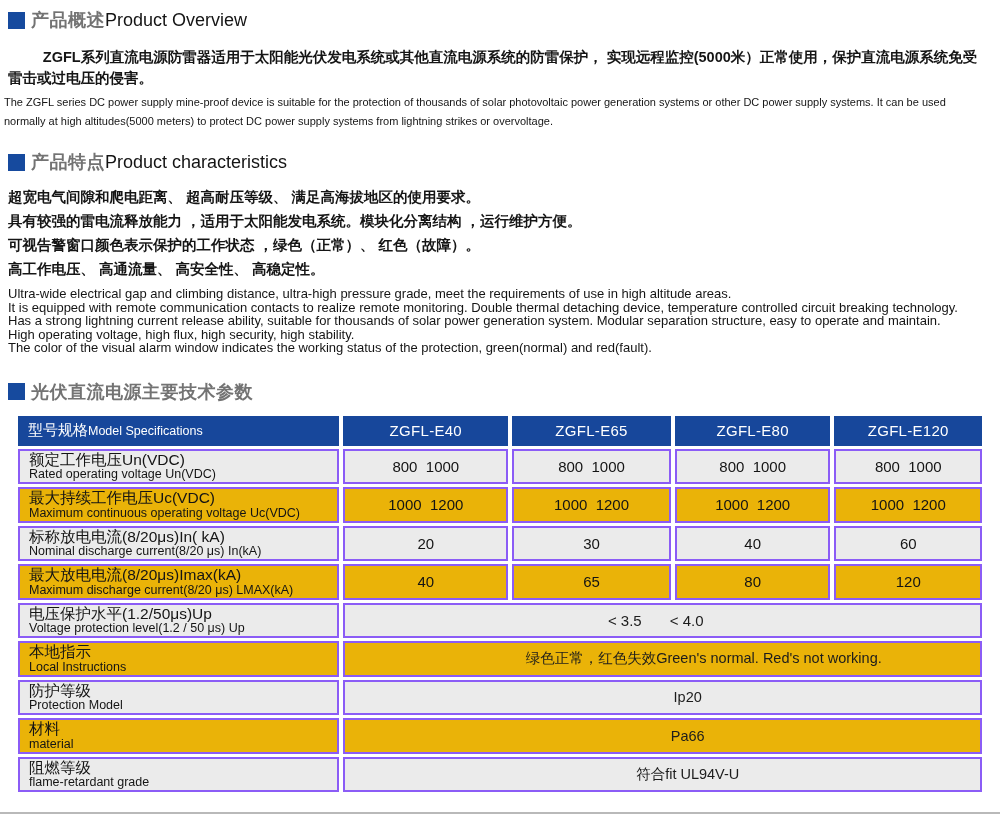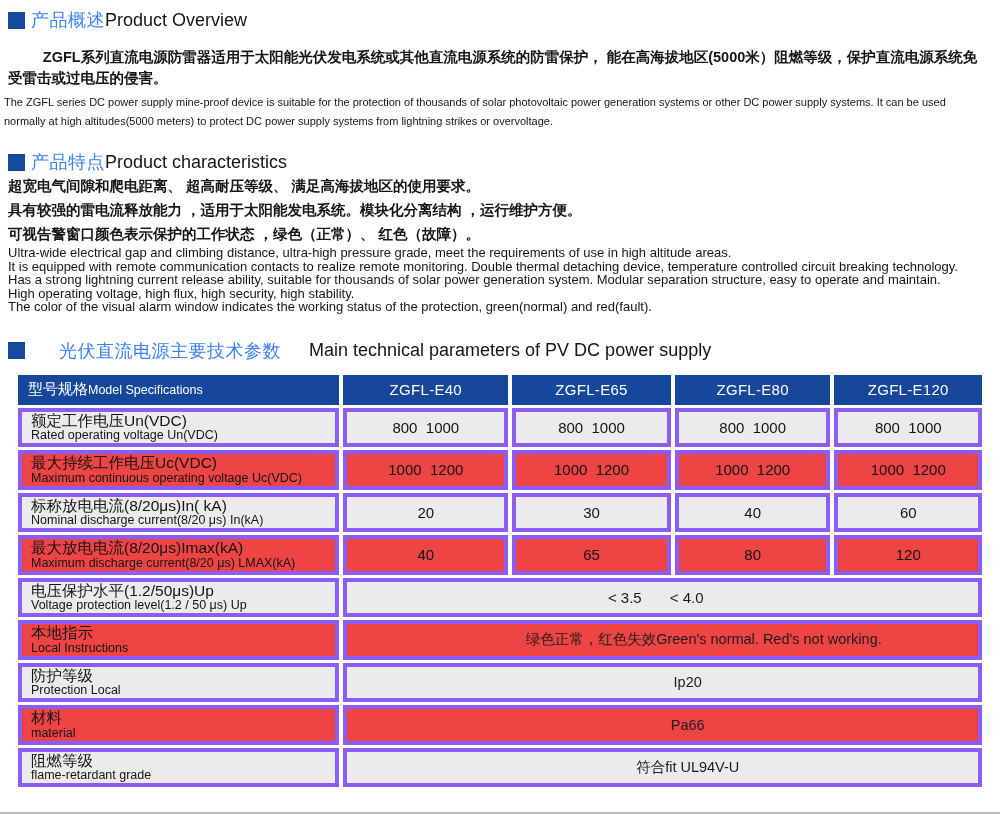--- a/index.html
+++ b/index.html
@@ -6,49 +6,49 @@
   body{
     width:1000px;height:820px;overflow:hidden;position:relative;
     font-family:"Liberation Sans","DejaVu Sans",sans-serif;
     color:#1c1c1c;
   }
   .page{padding:8px 15px 0 8px;}
 
   
   .sec-head{display:flex;align-items:center;margin:0;font-weight:normal;}
   .sec-head .bullet{width:17px;height:17px;background:#164a9e;display:inline-block;margin-right:6px;flex:0 0 auto;}
-  .head-cn{font-size:18px;font-weight:normal;letter-spacing:.5px;color:#3b82f6;}
+  .head-cn{font-size:18px;font-weight:bold;letter-spacing:.5px;color:#737373;}
   .head-en{font-size:18px;font-weight:500;color:#141414;}
 
   
   .ov-cn{margin:15px 0 4px 0;font-size:14.5px;line-height:21px;font-weight:600;text-indent:2.4em;color:#151515;}
   .ov-en{margin:2px 0 0 -4px;font-size:11px;line-height:19px;color:#151515;}
 
   
   .char-head{margin-top:19px;}
-  .cn-list{}
+  .cn-list{margin-top:11px;}
   .cn-line{font-size:14.5px;line-height:24px;font-weight:600;color:#151515;}
-  .en-list{}
+  .en-list{margin-top:6px;}
   .en-line{font-size:13px;line-height:13.5px;color:#151515;}
 
   
-  .param-head{margin-top:25px;gap:28px;}
+  .param-head{margin-top:25px;}
   table.spec{
     margin:9px 0 0 6px;width:972px;
     border-collapse:separate;border-spacing:4px 3px;
     table-layout:fixed;background:#ffffff;
   }
   col.c0{width:316px;} col.c1{width:162px;} col.c2{width:156px;} col.c3{width:153px;} col.c4{width:145px;}
   th{background:#17479b;color:#ffffff;font-weight:normal;height:30px;padding:0;}
   th.th-label{text-align:left;padding:0 0 0 10px;font-size:15px;}
   .th-label-en{font-size:12.5px;}
   th.th-model{text-align:center;font-size:15px;letter-spacing:.3px;}
-  td{border:4px solid #8b5cf6;padding:1px 6px;height:29px;}
+  td{border:2px solid #8b5cf6;padding:1px 6px;height:29px;}
   tr.odd td{background:#ebebeb;}
-  tr.even td{background:#ef4444;margin-top:14px;}
+  tr.even td{background:#eab308;margin-top:14px;}
   .td-label{padding-left:9px;}
   .lbl-cn{font-size:15.5px;line-height:16.5px;color:#141414;white-space:nowrap;}
   .lbl-en{font-size:12.5px;line-height:13px;color:#141414;white-space:nowrap;}
   .td-val{text-align:center;font-size:15px;white-space:pre;color:#141414;}
   .pair-wrap{display:flex;justify-content:center;gap:28px;transform:translateX(-7px);font-size:15px;}
   .td-merged{text-align:center;font-size:14.5px;}
   .pad-mid{padding-left:56px;}
   .pad-wide{padding-left:88px;}
 
   .page-bottom-rule{position:absolute;left:0;right:0;bottom:6px;height:2px;background:#b9b9b9;}
@@ -56,45 +56,45 @@
 </head>
 <body>
 
 <div class="page">
 
   <h2 class="sec-head">
     <span class="bullet"></span>
     <span class="head-cn">产品概述</span>
     <span class="head-en">Product Overview</span>
   </h2>
-  <p class="ov-cn">ZGFL系列直流电源防雷器适用于太阳能光伏发电系统或其他直流电源系统的防雷保护， 能在高海拔地区(5000米）阻燃等级，保护直流电源系统免受雷击或过电压的侵害。</p>
+  <p class="ov-cn">ZGFL系列直流电源防雷器适用于太阳能光伏发电系统或其他直流电源系统的防雷保护， 实现远程监控(5000米）正常使用，保护直流电源系统免受雷击或过电压的侵害。</p>
   <p class="ov-en">The ZGFL series DC power supply mine-proof device is suitable for the protection of thousands of solar photovoltaic power generation systems or other DC power supply systems. It can be used normally at high altitudes(5000 meters) to protect DC power supply systems from lightning strikes or overvoltage.</p>
 
   <h2 class="sec-head char-head">
     <span class="bullet"></span>
     <span class="head-cn">产品特点</span>
     <span class="head-en">Product characteristics</span>
   </h2>
   <div class="cn-list">
     <div class="cn-line">超宽电气间隙和爬电距离、 超高耐压等级、 满足高海拔地区的使用要求。</div>
     <div class="cn-line">具有较强的雷电流释放能力 ，适用于太阳能发电系统。模块化分离结构 ，运行维护方便。</div>
     <div class="cn-line">可视告警窗口颜色表示保护的工作状态 ，绿色（正常）、 红色（故障）。</div>
+    <div class="cn-line">高工作电压、 高通流量、 高安全性、 高稳定性。</div>
   </div>
   <div class="en-list">
     <div class="en-line">Ultra-wide electrical gap and climbing distance, ultra-high pressure grade, meet the requirements of use in high altitude areas.</div>
     <div class="en-line">It is equipped with remote communication contacts to realize remote monitoring. Double thermal detaching device, temperature controlled circuit breaking technology.</div>
     <div class="en-line">Has a strong lightning current release ability, suitable for thousands of solar power generation system. Modular separation structure, easy to operate and maintain.</div>
     <div class="en-line">High operating voltage, high flux, high security, high stability.</div>
     <div class="en-line">The color of the visual alarm window indicates the working status of the protection, green(normal) and red(fault).</div>
   </div>
 
   <h2 class="sec-head param-head">
     <span class="bullet"></span>
     <span class="head-cn">光伏直流电源主要技术参数</span>
-    <span class="head-en">Main technical parameters of PV DC power supply</span>
   </h2>
 
   <table class="spec">
     <colgroup>
         <col class="c0">
         <col class="c1">
         <col class="c2">
         <col class="c3">
         <col class="c4">
       </colgroup>
@@ -163,21 +163,21 @@
       <tr class="even">
         <td class="td-label">
           <div class="lbl-cn">本地指示</div>
           <div class="lbl-en">Local Instructions</div>
         </td>
         <td class="td-merged pad-wide" colspan="4">绿色正常，红色失效Green's normal. Red's not working.</td>
       </tr>
       <tr class="odd">
         <td class="td-label">
           <div class="lbl-cn">防护等级</div>
-          <div class="lbl-en">Protection Local</div>
+          <div class="lbl-en">Protection Model</div>
         </td>
         <td class="td-merged pad-mid" colspan="4">Ip20</td>
       </tr>
       <tr class="even">
         <td class="td-label">
           <div class="lbl-cn">材料</div>
           <div class="lbl-en">material</div>
         </td>
         <td class="td-merged pad-mid" colspan="4">Pa66</td>
       </tr>

